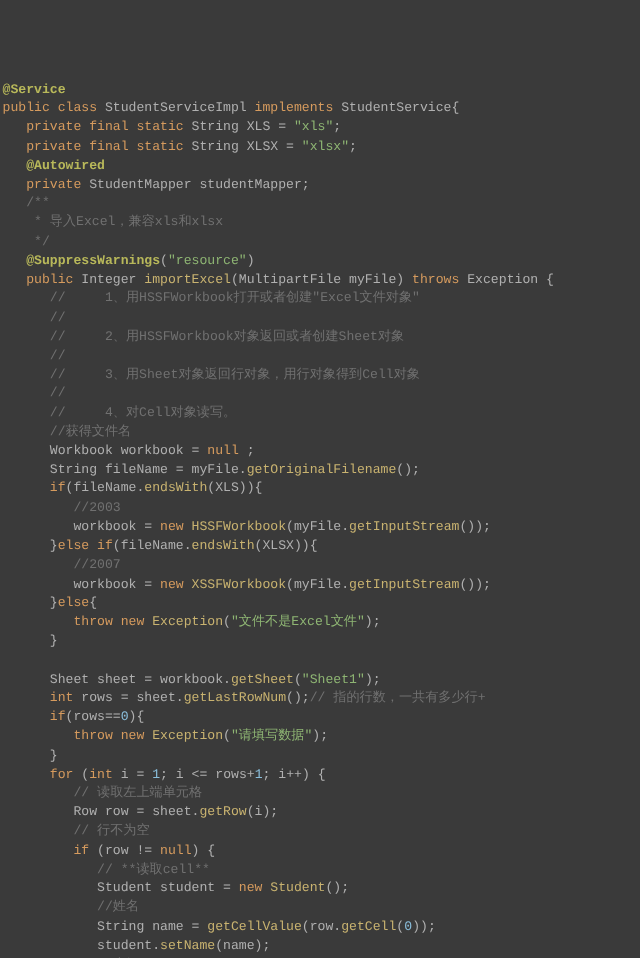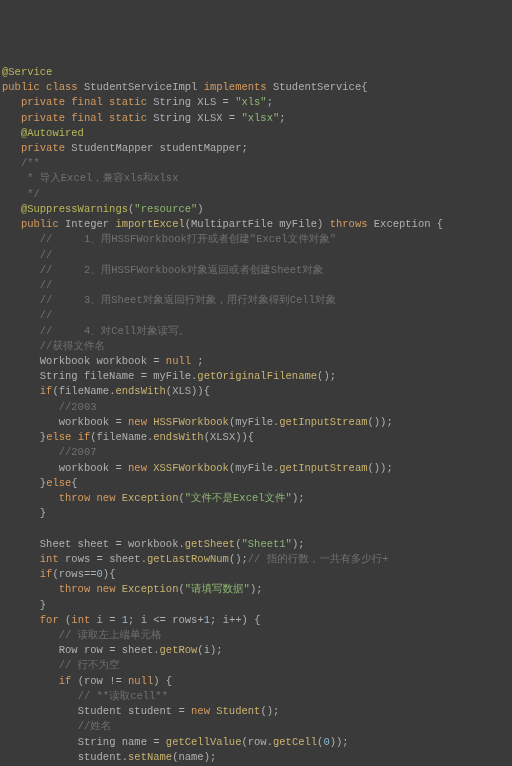--- a/index.html
+++ b/index.html
@@ -9,21 +9,21 @@
     font-family: Consolas, "Courier New", monospace;
     font-size: 10.5px;
     line-height: 1.45;
     color: #a8a8a8;
     white-space: pre;
     overflow: hidden;
     width: 512px;
     box-sizing: border-box;
   }
   .kw   { color: #d69b5e; text-align: center; }         
-  .ann  { color: #b8b85a; }         
+  .ann  { color: #b8b85a; font-weight: bold; }         
   .str  { color: #8eb573; }         
   .num  { color: #8abedb; }         
   .cmt  { color: #707070; }         
   .fn   { color: #c9b370; }
   .id   { color: #b0b0b0; }         
 </style>
 </head>
 <body>
 
 

